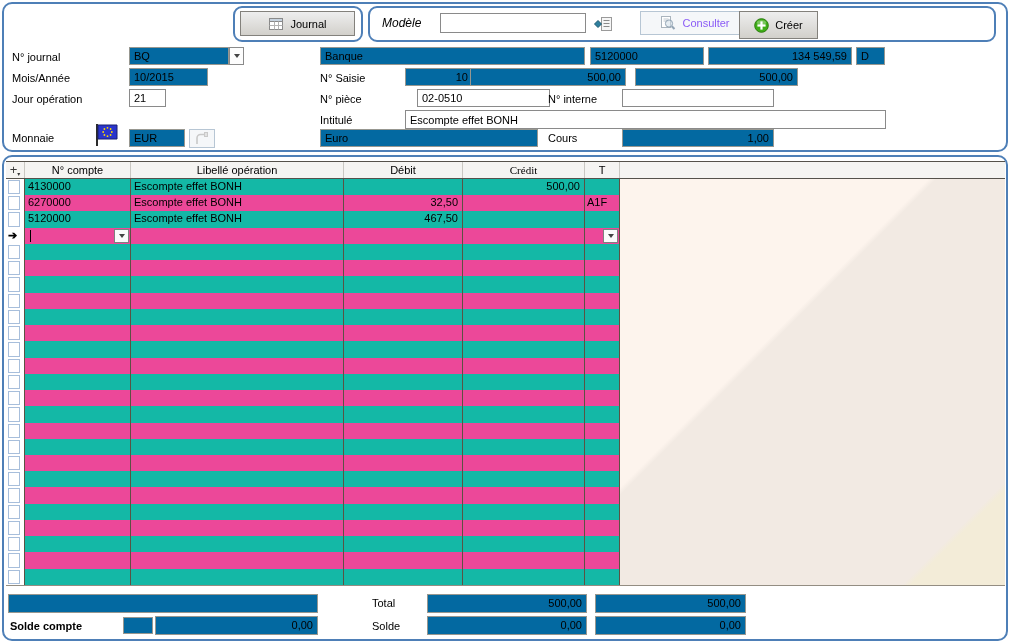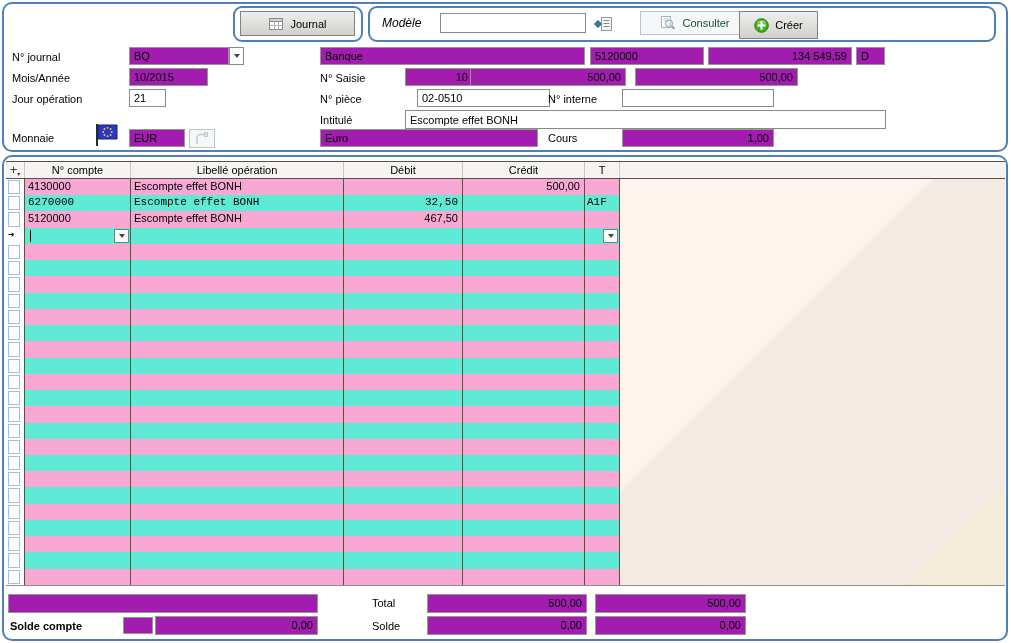--- a/index.html
+++ b/index.html
@@ -2,43 +2,43 @@
 <html><head>
 <meta charset="utf-8">
 <style>
   html,body{margin:0;padding:0;background:#fff;}
   #page{position:relative;width:1011px;height:643px;background:#fff;
         font-family:"Liberation Sans",sans-serif;font-size:11px;color:#000;overflow:hidden;}
   .abs{position:absolute;}
   .grp{position:absolute;border:2px solid #4e7fb7;border-radius:9px;background:#fff;box-sizing:border-box;}
   .panel{position:absolute;border:2px solid #4e7fb7;border-radius:10px;background:#fff;box-sizing:border-box;}
   .lbl{position:absolute;white-space:nowrap;line-height:13px;}
-  .fld{position:absolute;box-sizing:border-box;border:1px solid #979790;background:#a21caf;
+  .fld{position:absolute;box-sizing:border-box;border:1px solid #979790;background:#0369a1;
        padding:0 4px;line-height:16px;white-space:nowrap;overflow:hidden;}
   .fld.white{background:#fff;border-color:#8a8a8a;}
   .fld.num{text-align:right;}
   input.fld{font:inherit;outline:none;}
   .btn{position:absolute;box-sizing:border-box;display:flex;align-items:center;justify-content:center;gap:6px;
        font-size:11px;background:linear-gradient(#eeeeee,#d2d0cb);border:1px solid #83817c;cursor:pointer;}
-  .btn.disabled{background:#f5f7f9;border-color:#b7c6d4;color:#14532d;cursor:default;}
+  .btn.disabled{background:#f5f7f9;border-color:#b7c6d4;color:#8b5cf6;cursor:default;}
   .ddbtn{position:absolute;box-sizing:border-box;background:#fdfdfd;border:1px solid #8a8a8a;
          display:flex;align-items:center;justify-content:center;}
   .chev{width:0;height:0;border-left:3px solid transparent;border-right:3px solid transparent;border-top:4px solid #444;}
   
   #grid{position:absolute;left:6px;top:161px;width:999px;height:425px;}
   .ghead{display:flex;height:18px;background:#f5f4f2;border-top:1px solid #55514b;border-bottom:1px solid #55514b;box-sizing:border-box;}
   .gh{box-sizing:border-box;border-right:1px solid #cac8c3;display:flex;align-items:center;justify-content:center;
       white-space:nowrap;overflow:hidden;}
-  .w-ind{width:19px;} .w-cpt{width:106px;} .w-lib{width:213px;} .w-deb{width:119px;} .w-cre{width:122px;} .w-t{width:35px;} .w-fill{flex:1;border-right:none;}
+  .w-ind{width:19px;} .w-cpt{width:106px;} .w-lib{width:213px;} .w-deb{width:119px;} .w-cre{width:122px;font-family:Liberation Serif, serif;} .w-t{width:35px;} .w-fill{flex:1;border-right:none;}
   #gbody{position:relative;height:406px;background:#fff;border-bottom:1px solid #938d82;box-sizing:content-box;}
   .filler{position:absolute;left:614px;top:0;width:385px;height:406px;
           background:linear-gradient(135deg,#fdf4ed 0%,#fdf4ed 39%,#f2eae3 40%,#f2eae3 87%,#f3ecd8 88%,#f3ecd8 100%);}
   .trow{display:flex;height:16.24px;width:614px;position:relative;}
-  .trow.beige{background:#f9a8d4;}
-  .trow.white{background:#5eead4;font-family:Liberation Mono, monospace;}
+  .trow.beige{background:#14b8a6;}
+  .trow.white{background:#ec4899;}
   .c{box-sizing:border-box;border-right:1px solid #5b5244;overflow:hidden;white-space:nowrap;
      line-height:15px;padding:0 3px;position:relative;}
   .c.ind{width:19px;padding:0;display:flex;background:#fff;}
   .c.cpt{width:106px;} .c.lib{width:213px;} .c.deb{width:119px;} .c.cre{width:122px;} .c.t{width:35px;padding:0 2px;}
   .c.num{text-align:right;padding-right:4px;}
   .indbox{flex:1;margin:1px 4px 1px 2px;border:1px solid #a7bedb;background:#fff;}
   .arrow{font-size:11px;line-height:15px;margin-left:2px;font-weight:bold;}
   .caret{position:absolute;left:5px;top:2px;width:1px;height:12px;background:#000;}
   .dd{position:absolute;right:1px;top:1px;bottom:1px;width:15px;background:#fbfbfb;border:1px solid #808080;
       display:flex;align-items:center;justify-content:center;box-sizing:border-box;}

